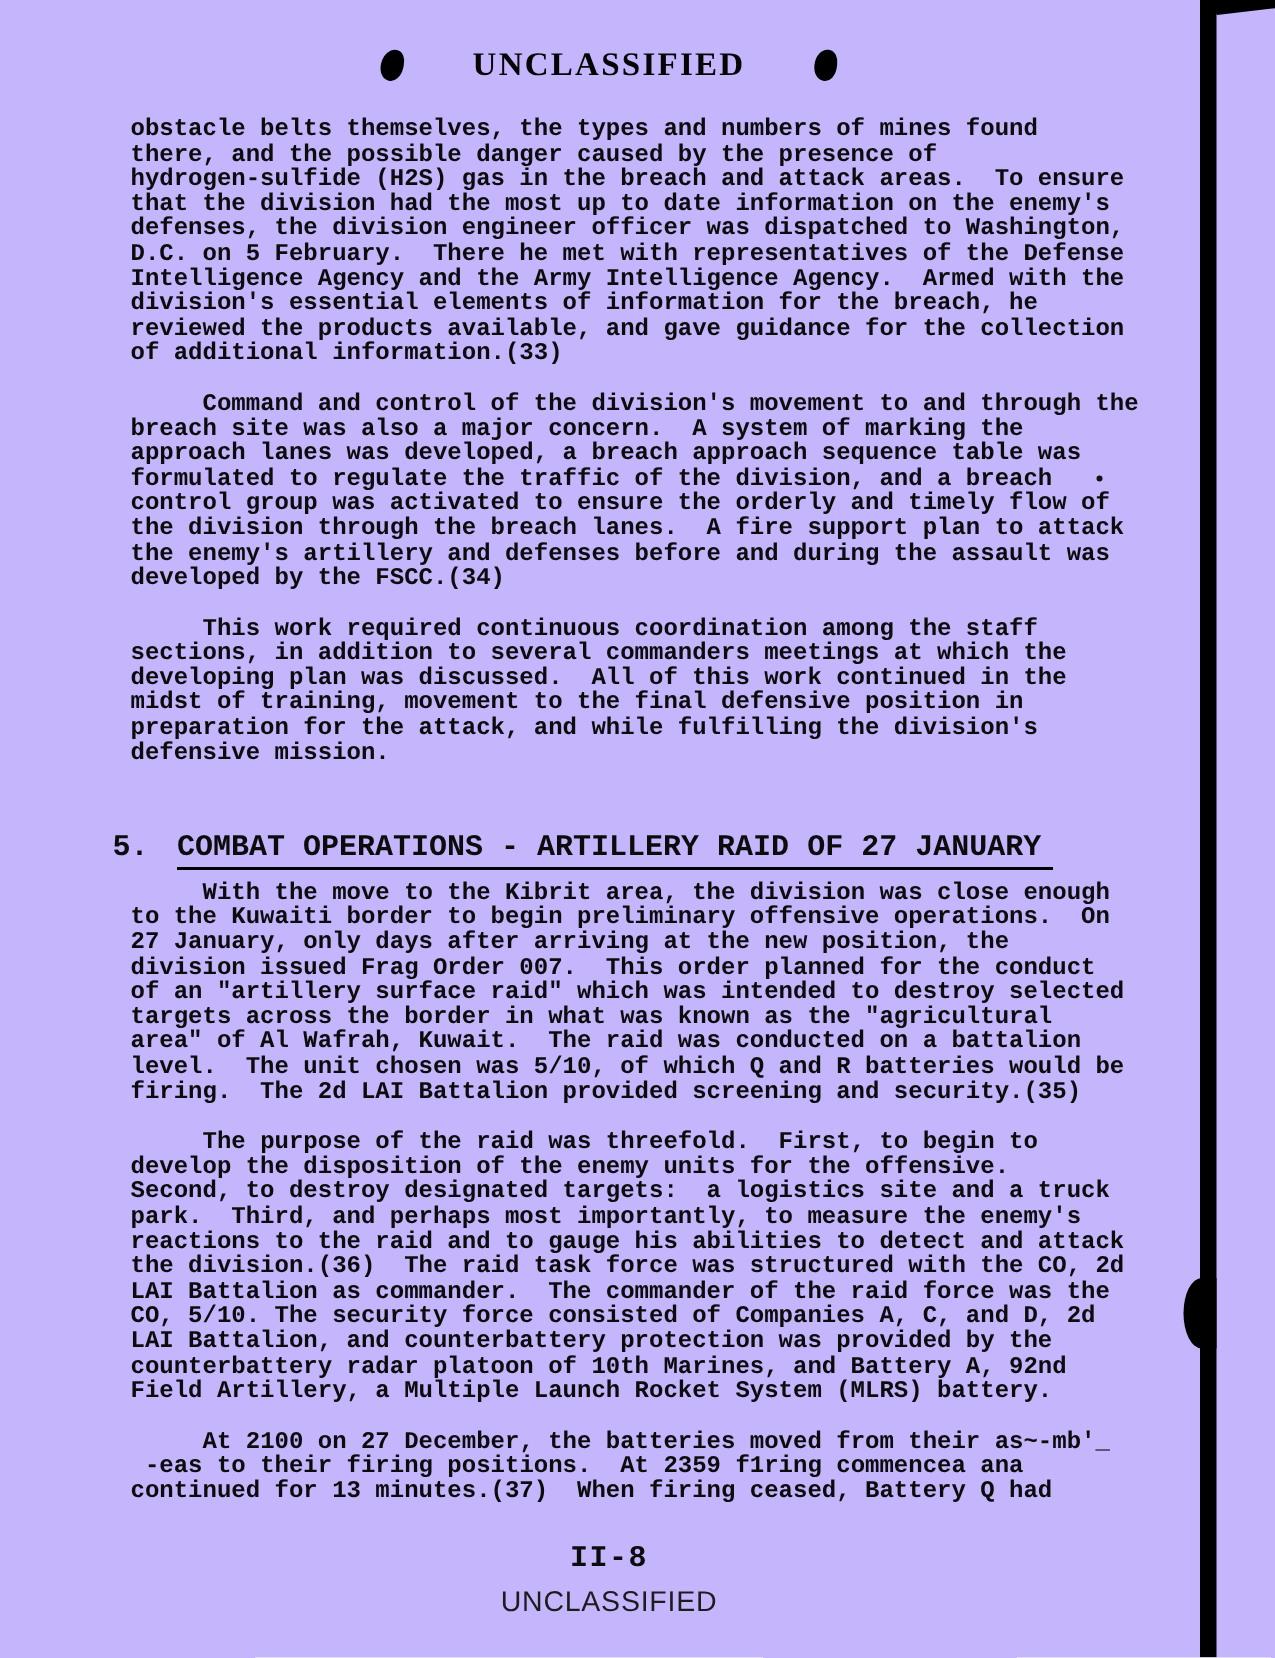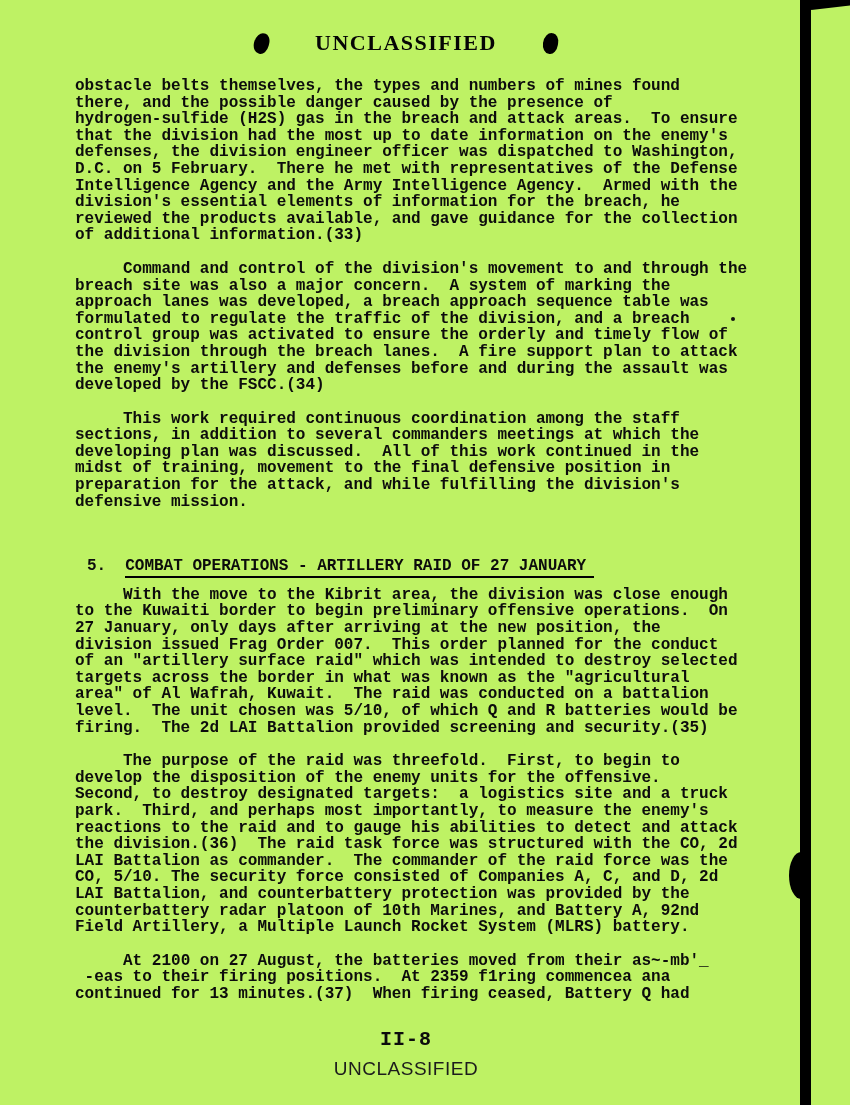--- a/index.html
+++ b/index.html
@@ -1,20 +1,20 @@
 <!DOCTYPE html>
 <html><head>
 <meta charset="utf-8">
 <style>
   html, body { margin: 0; padding: 0; background: #ffffff; }
   .page {
     position: relative;
     width: 850px;
     height: 1105px;
-    background: #bef264;
+    background: #c4b5fd;
     overflow: hidden;
     font-family: "Liberation Mono", "DejaVu Sans Mono", monospace;
     font-weight: bold;
     color: #0c0c0c;
   }
 
   
   .doc-header {
     position: absolute;
     top: 30px;
@@ -46,26 +46,26 @@
   
   .doc-body {
     position: absolute;
     top: 78px;
     left: 75px;
     width: 700px;
     font-size: 16px;
     line-height: 16.6px;
   }
   .doc-body p {
-    margin: 0 0 17px 0;
+    margin: 0 0 17px 12px;
     white-space: pre-wrap;
   }
   .section-heading {
-    margin: 48px 0 12px 12px;
-    font-size: 16px;
+    margin: 48px 0 12px 0;
+    font-size: 20px;
     font-weight: bold;
     white-space: pre;
   }
   .section-heading .num { margin-right: 19px; }
   .section-heading .ttl {
     border-bottom: 2px solid #000;
     padding-bottom: 1px;
     padding-right: 8px;
   }
 
@@ -179,21 +179,21 @@
 develop the disposition of the enemy units for the offensive.
 Second, to destroy designated targets:  a logistics site and a truck
 park.  Third, and perhaps most importantly, to measure the enemy's
 reactions to the raid and to gauge his abilities to detect and attack
 the division.(36)  The raid task force was structured with the CO, 2d
 LAI Battalion as commander.  The commander of the raid force was the
 CO, 5/10. The security force consisted of Companies A, C, and D, 2d
 LAI Battalion, and counterbattery protection was provided by the
 counterbattery radar platoon of 10th Marines, and Battery A, 92nd
 Field Artillery, a Multiple Launch Rocket System (MLRS) battery.</p>
-    <p>     At 2100 on 27 August, the batteries moved from their as~-mb'_
+    <p>     At 2100 on 27 December, the batteries moved from their as~-mb'_
  -eas to their firing positions.  At 2359 f1ring commencea ana
 continued for 13 minutes.(37)  When firing ceased, Battery Q had</p>
   </main>
 
   <footer class="doc-footer">
     <div class="page-number">II-8</div>
     <div class="footer-classification">UNCLASSIFIED</div>
   </footer>
 
   <div class="scan-bar"></div>

